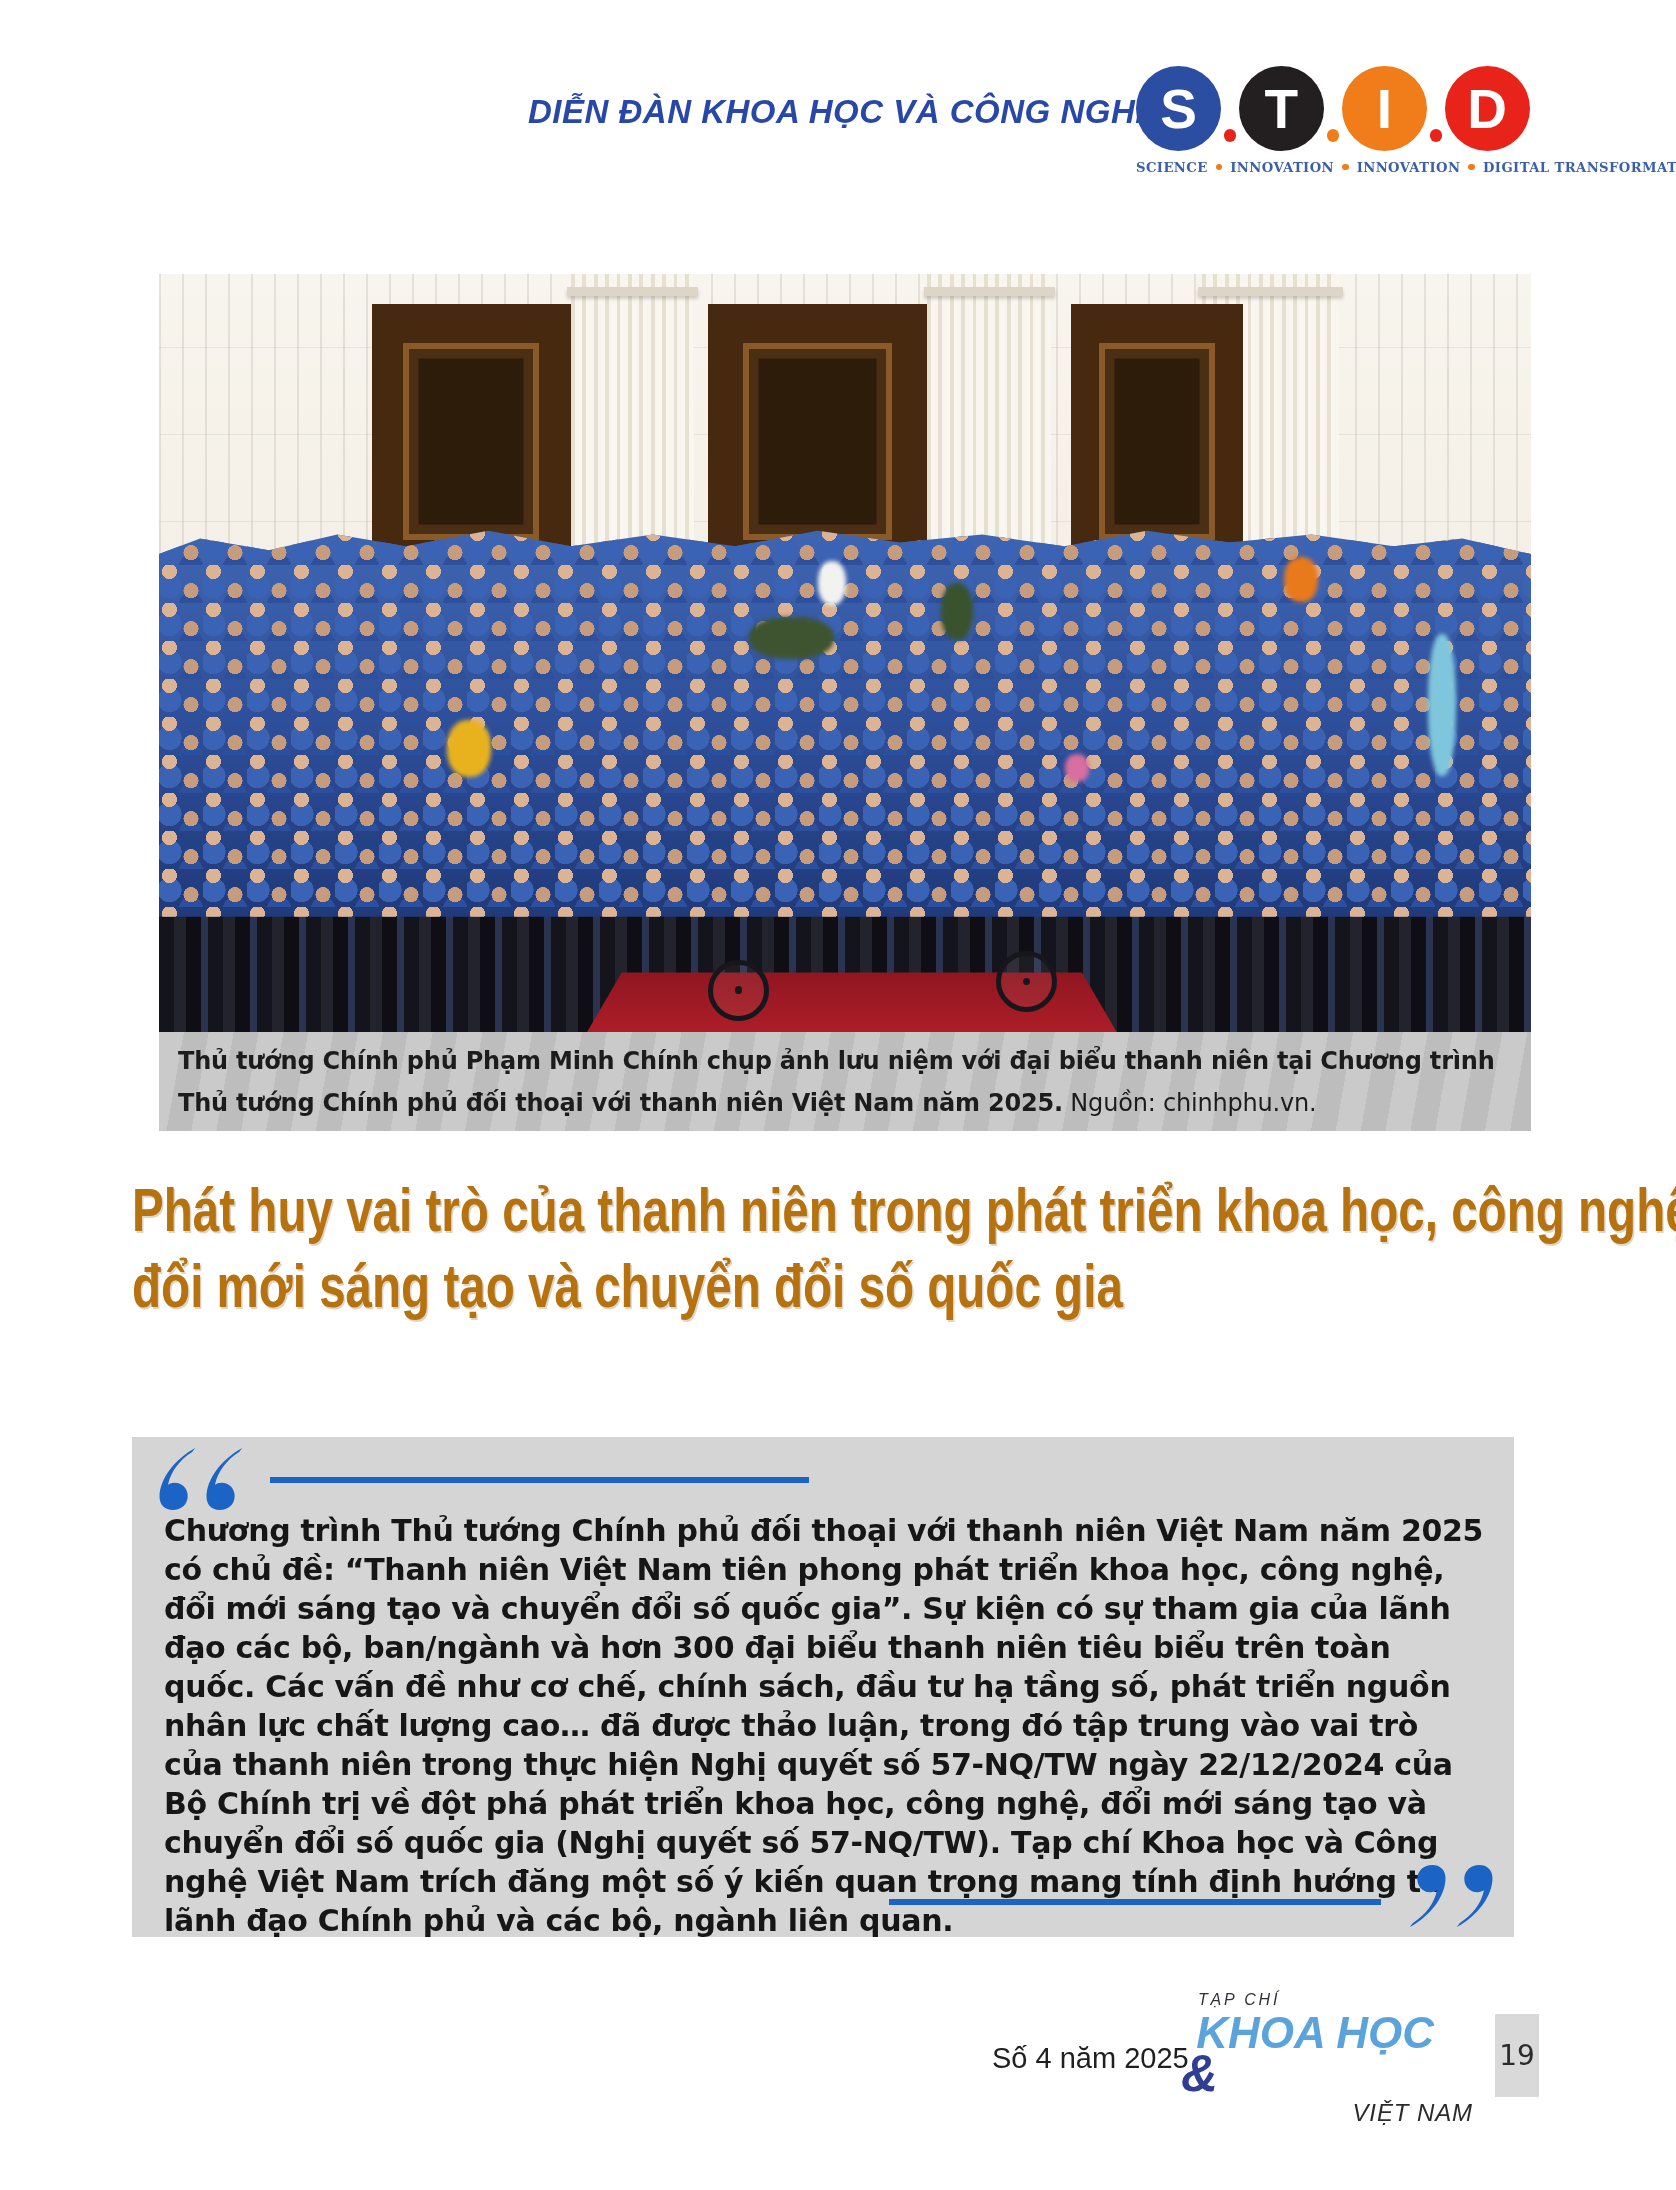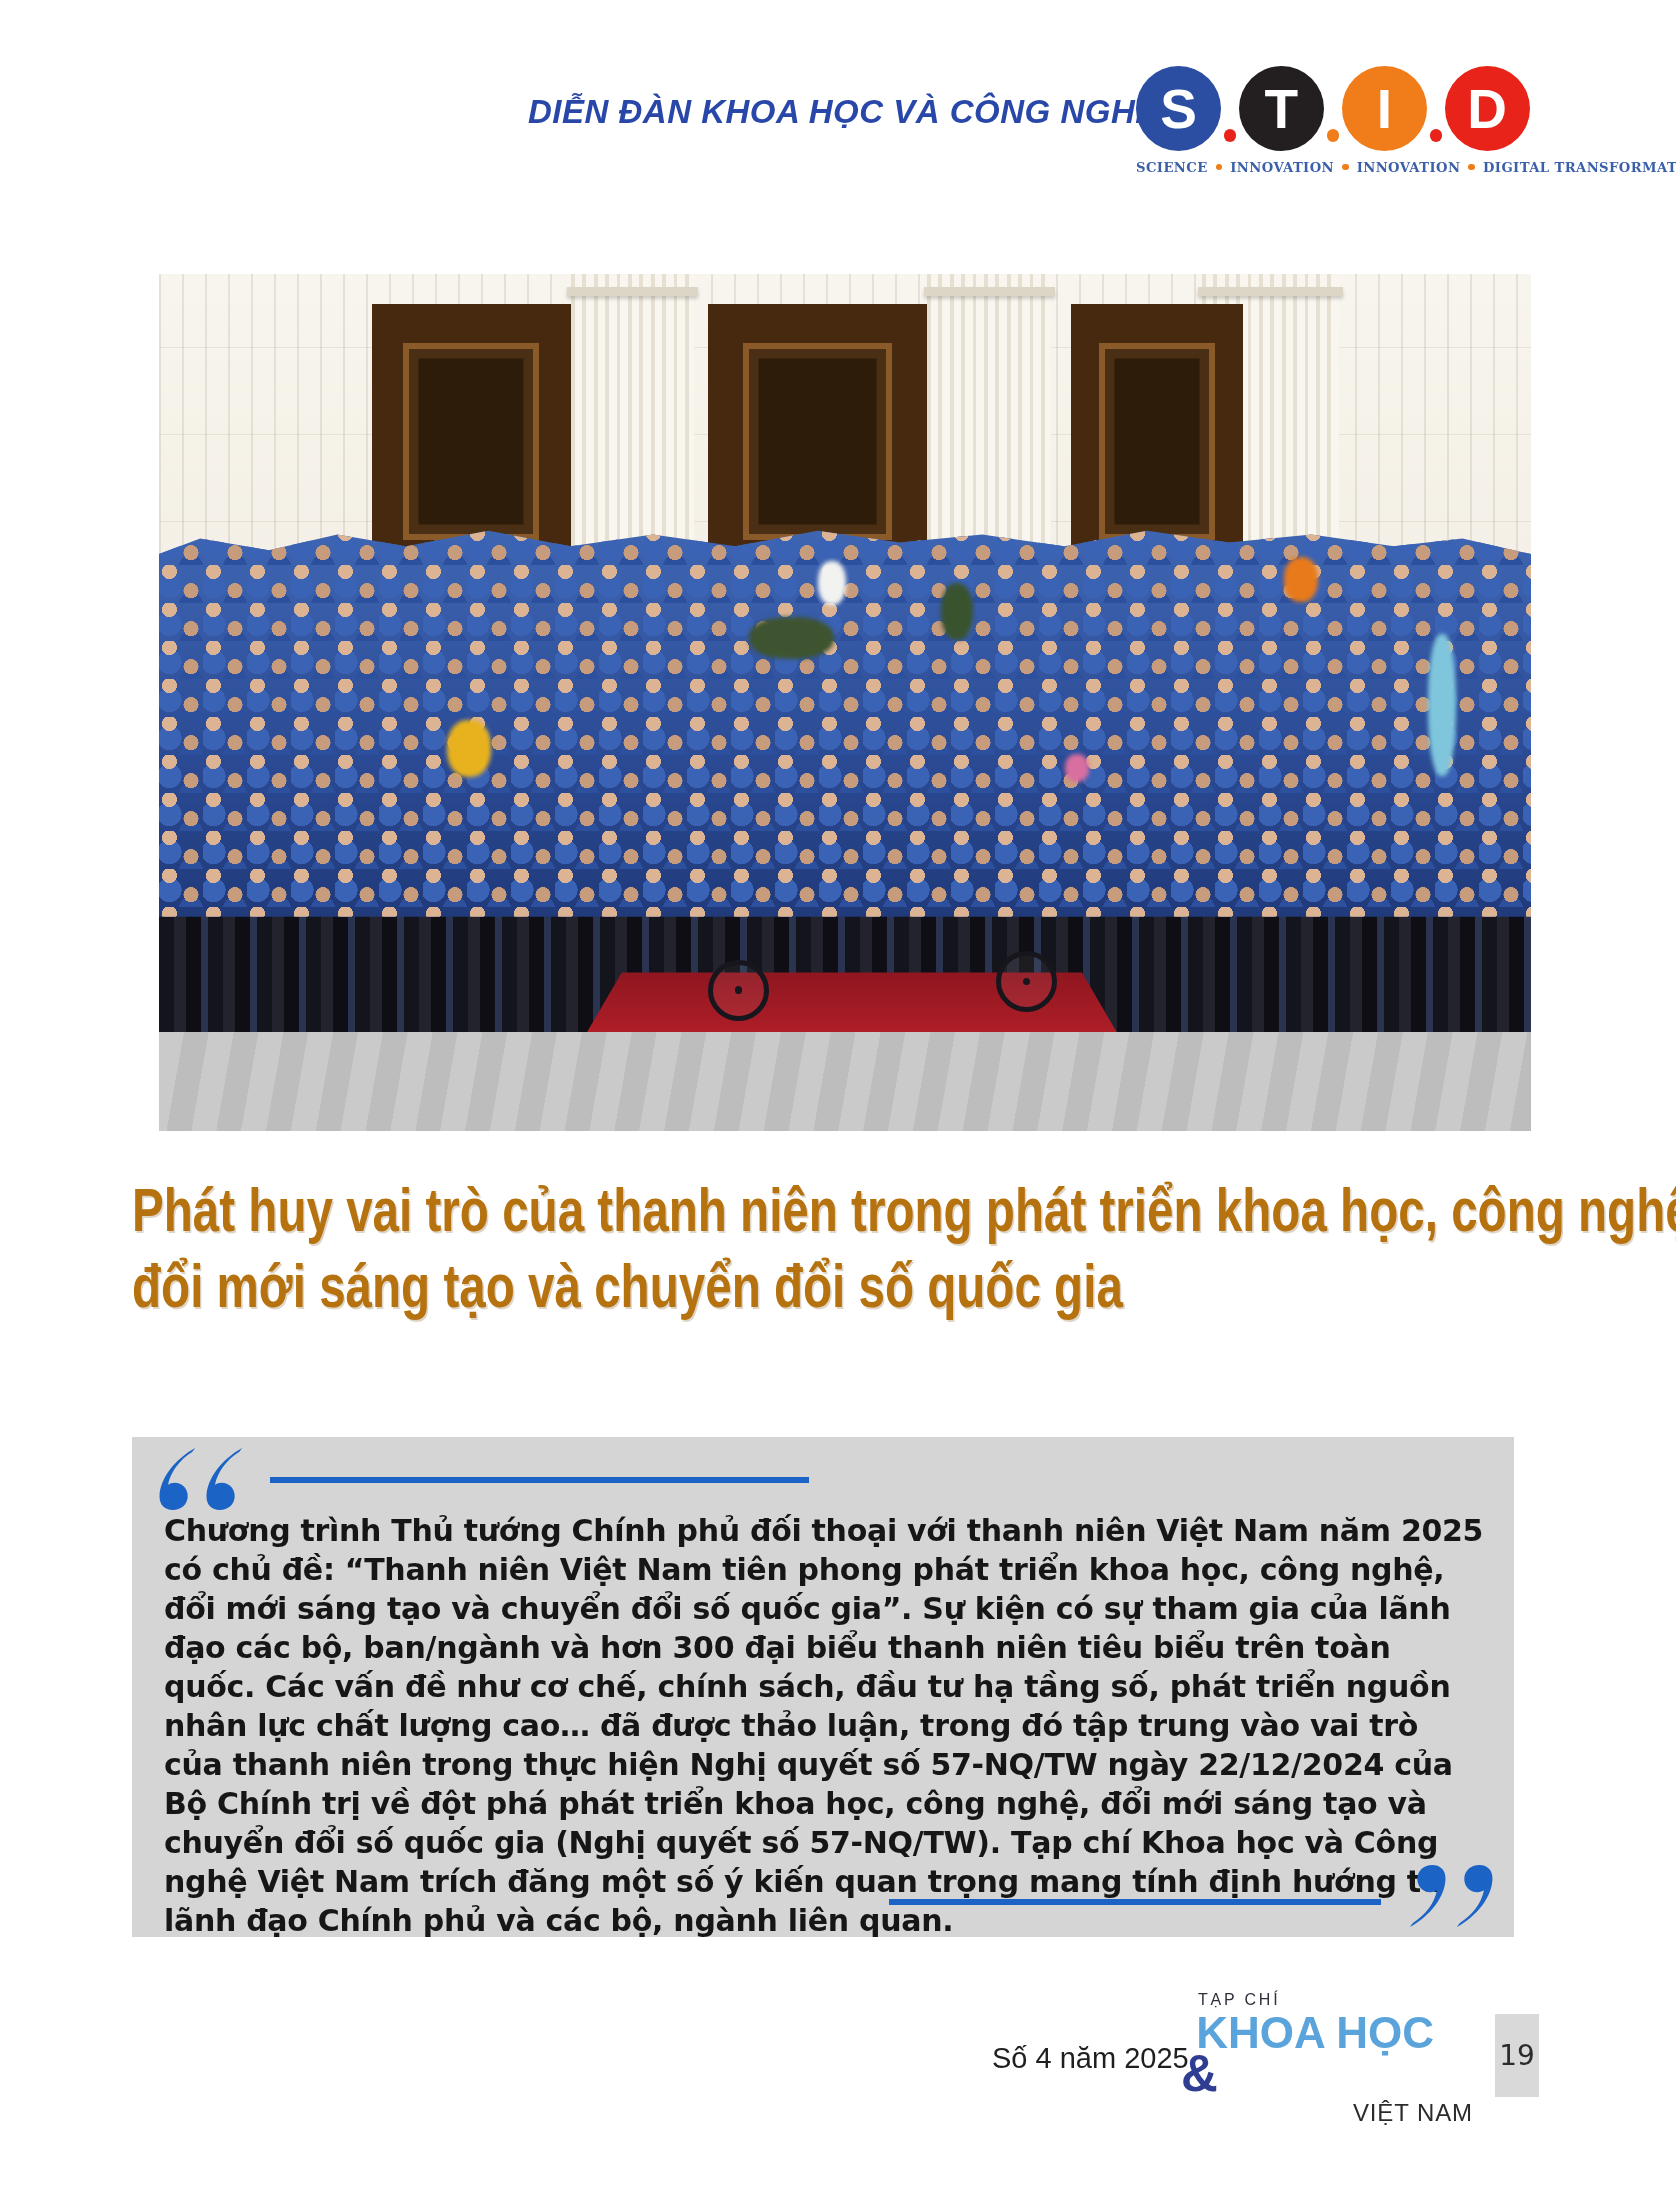--- a/index.html
+++ b/index.html
@@ -81,21 +81,21 @@
   .q-line-top{position:absolute;left:138px;top:40px;width:539px;height:5.7px;background:#1C63C6;}
   .q-text{position:absolute;left:32px;top:74px;width:1321px;font-weight:bold;font-size:30px;
      line-height:39px;color:#161616;letter-spacing:-0.3px;}
   .q-line-bot{position:absolute;left:757px;top:462px;width:492px;height:5.7px;background:#1C63C6;}
   .q-close{position:absolute;left:1266px;top:428px;}
 
   
   .issue{position:absolute;left:992px;top:2042px;font-family:"Liberation Sans",sans-serif;
      font-size:29px;color:#1F1F1F;text-align:right;}
   .journal{position:absolute;left:1183px;top:1991px;width:295px;height:132px;
-     font-family:"Liberation Sans",sans-serif;font-weight:bold;}
+     font-family:"Liberation Sans",sans-serif;font-weight:bold;font-style:italic;}
   .j-tapchi{position:absolute;left:15px;top:0;font-size:16px;font-weight:normal;color:#30303C;letter-spacing:2.8px;}
   .j-khoahoc{position:absolute;left:13.2px;top:17px;font-size:44px;color:#5BA4DB;letter-spacing:0;}
   .j-amp{position:absolute;left:-1.9px;top:53px;font-size:51px;color:#2F3E92;}
   .j-congnghe{position:absolute;left:34px;top:59px;font-size:44px;color:#2F3E92;}
   .j-vietnam{position:absolute;left:0;top:108px;width:290px;text-align:right;font-weight:normal;
      font-size:24px;color:#2B2B2B;letter-spacing:0.9px;}
   .pagebox{position:absolute;left:1495px;top:2014px;width:44px;height:83px;background:#D9D9D9;
      display:flex;align-items:center;justify-content:center;font-size:28px;color:#2B2B2B;}
 </style>
 </head>
@@ -159,20 +159,21 @@
     <div class="blob" style="left:48%;top:33.5%;width:28px;height:44px;background:#F2F2F0"></div>
     <div class="blob" style="left:43%;top:40%;width:85px;height:42px;background:#3E5430"></div>
     <div class="blob" style="left:57%;top:36%;width:32px;height:57px;background:#39532F"></div>
     <div class="blob" style="left:66%;top:56%;width:24.6px;height:28px;background:#D86FA0"></div>
 
     <div class="carpet"></div>
     <div class="wheel" style="left:40%;top:80%"></div>
     <div class="wheel" style="left:61%;top:79%"></div>
 
     <div class="pavement"></div>
+    <div class="caption"><b>Thủ tướng Chính phủ Phạm Minh Chính chụp ảnh lưu niệm với đại biểu thanh niên tại Chương trình Thủ tướng Chính phủ đối thoại với thanh niên Việt Nam năm 2025.</b><span class="src"> Nguồn: chinhphu.vn.</span></div>
   </div>
 
   <div class="headline">
     <span>Phát huy vai trò của thanh niên trong phát triển khoa học, công nghệ,</span>
     <span>đổi mới sáng tạo và chuyển đổi số quốc gia</span>
   </div>
 
   <div class="quote">
     <div class="q-open">
       <svg width="95" height="62" viewBox="0 0 100 66">

